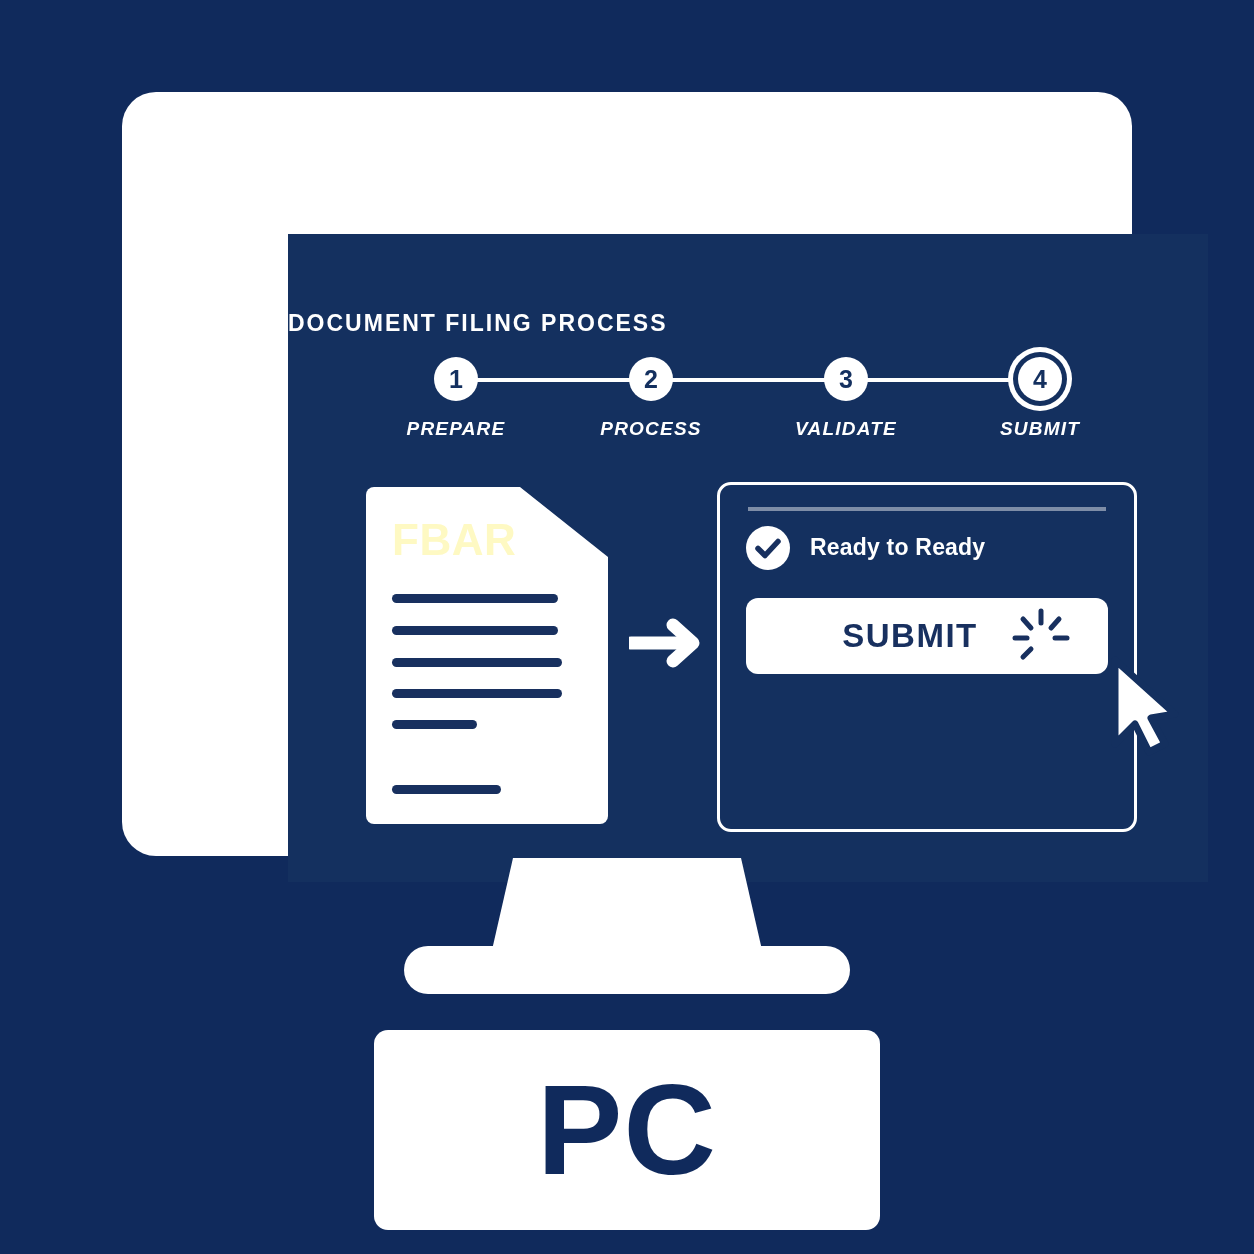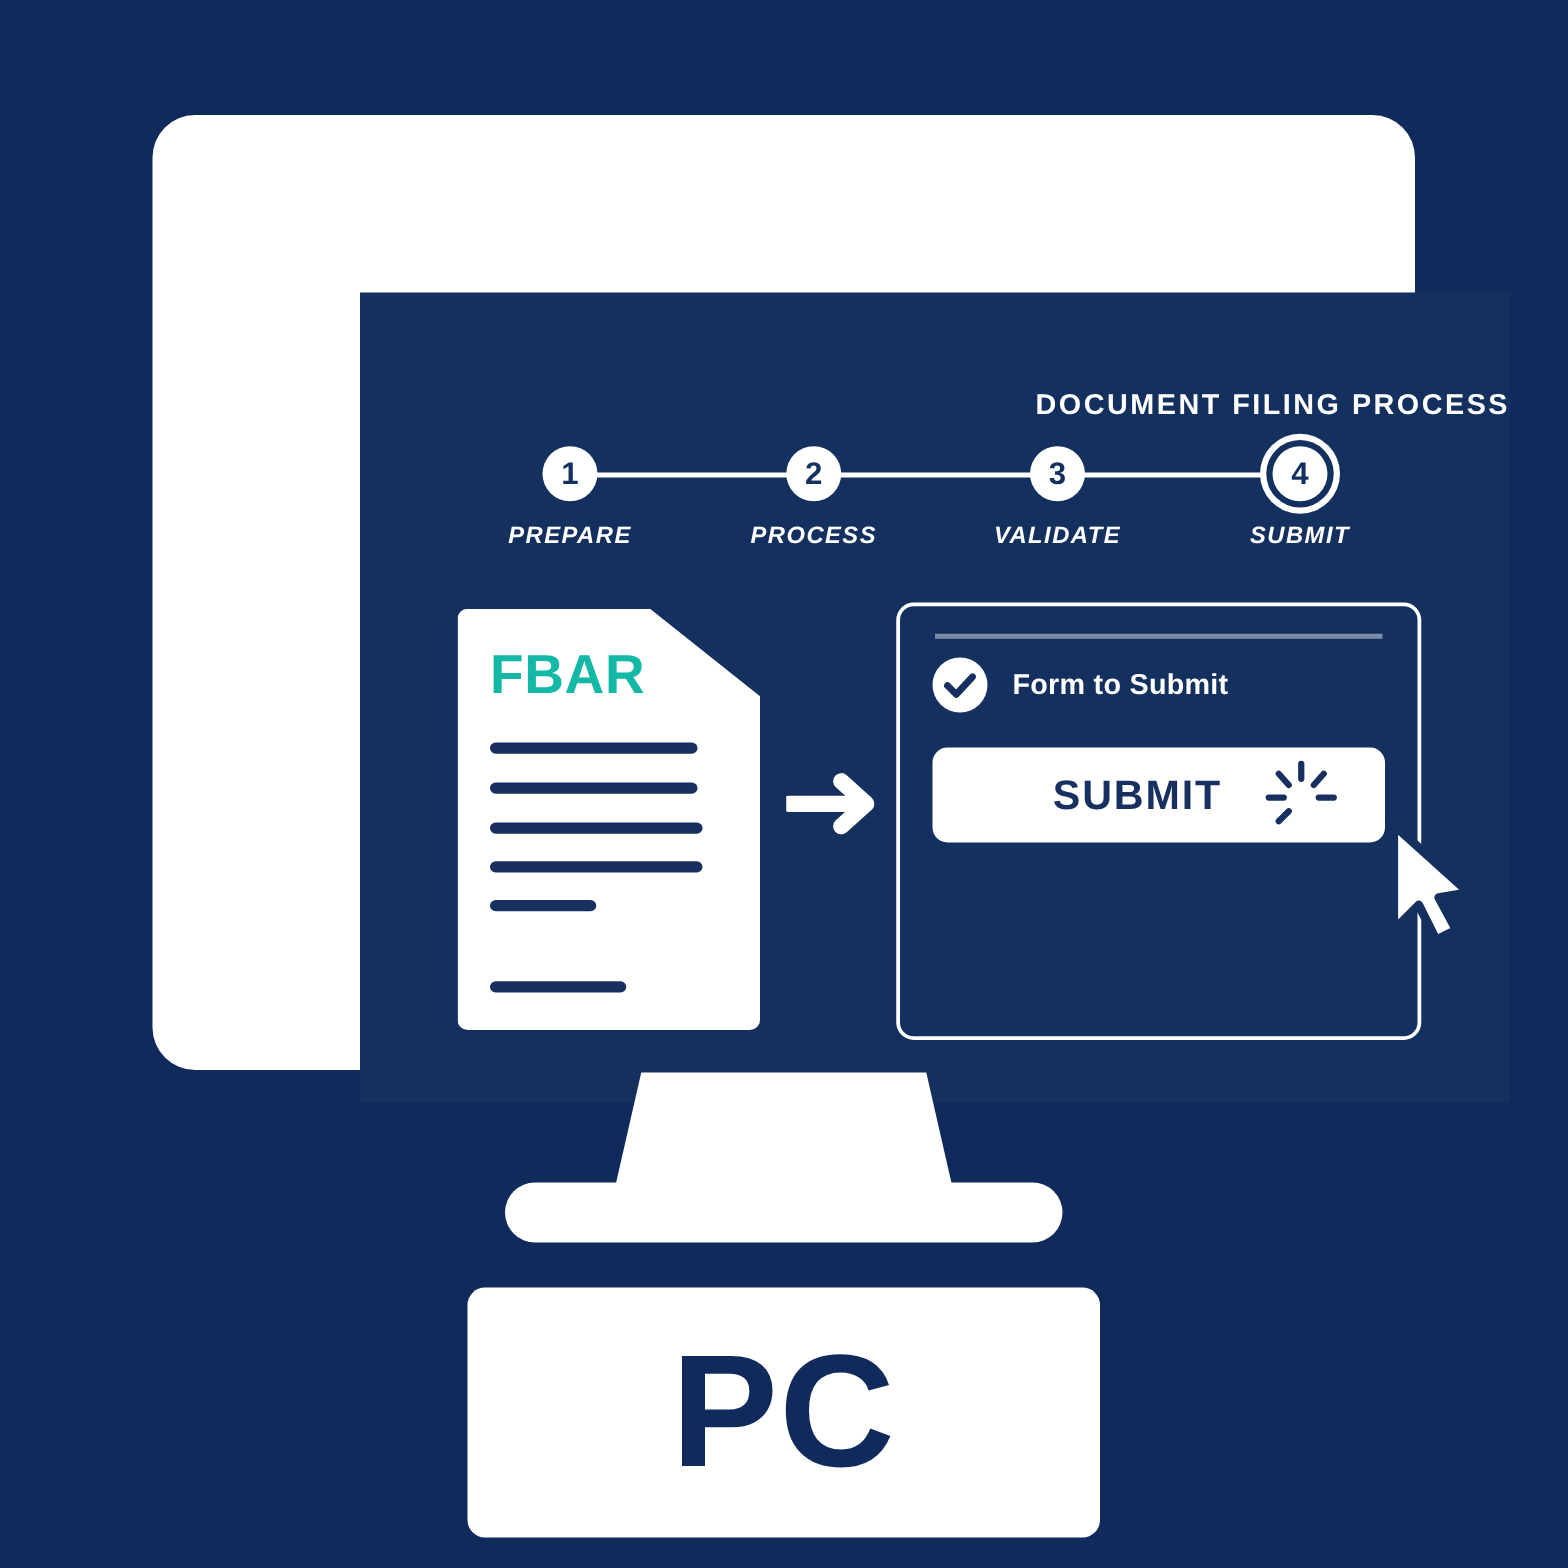--- a/index.html
+++ b/index.html
@@ -88,21 +88,21 @@
     color: #ffffff;
     font-size: 39px;
     font-weight: bold;
     letter-spacing: 2.2px;
   }
   .subtitle {
     position: absolute;
     left: 0;
     top: 76px;
     width: 920px;
-    text-align: right;
+    text-align: left;
     color: #ffffff;
     font-size: 23px;
     font-weight: bold;
     letter-spacing: 2px;
   }
 
   
   .stepper {
     position: absolute;
     left: 112px;
@@ -174,21 +174,21 @@
     top: 0;
     width: 88px;
     height: 70px;
     background: #14305f;
     clip-path: polygon(100% 0, 100% 100%, 0 0);
   }
   .doc-title {
     position: absolute;
     left: 26px;
     top: 28px;
-    color: #14b8a6;
+    color: #fef9c3;
     font-size: 44px;
     font-weight: bold;
     letter-spacing: 0.5px;
   }
   .doc-line {
     position: absolute;
     left: 26px;
     height: 9px;
     background: #18305f;
     border-radius: 5px;
@@ -343,21 +343,21 @@
 
 
         <div class="divider"></div>
 
         <div class="check-row">
           <div class="check-circle">
             <svg viewBox="0 0 44 44" width="44" height="44" aria-hidden="true">
               <path d="M12 22.5 L19 29.5 L32 15.5" stroke="#18305f" stroke-width="5.5" stroke-linecap="round" stroke-linejoin="round" fill="none"></path>
             </svg>
           </div>
-          <div class="check-label">Form to Submit</div>
+          <div class="check-label">Ready to Ready</div>
         </div>
 
         <button class="submit-btn">
           <span class="submit-text">SUBMIT</span>
           <span class="click-burst">
             <svg viewBox="0 0 62 62" width="62" height="62" aria-hidden="true">
               <g stroke="#18305f" stroke-width="5" stroke-linecap="round">
                 <line x1="31" y1="3" x2="31" y2="15"></line>
                 <line x1="49" y1="11" x2="41" y2="20"></line>
                 <line x1="57" y1="30" x2="45" y2="30"></line>

